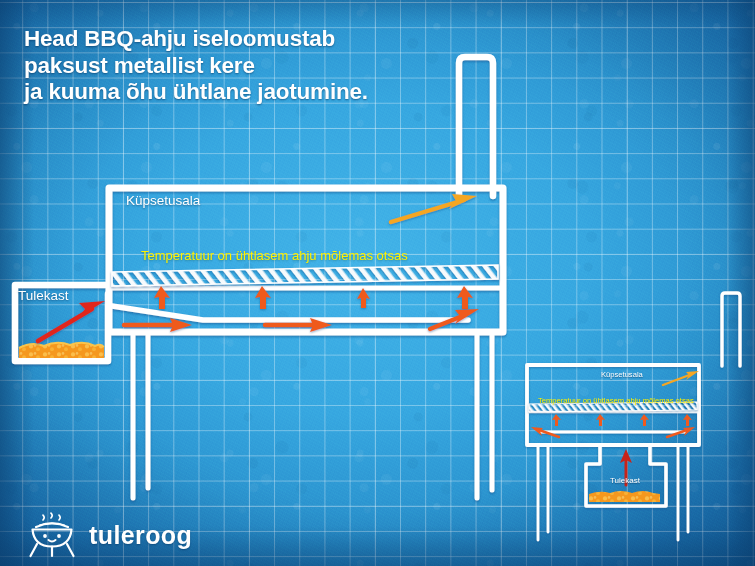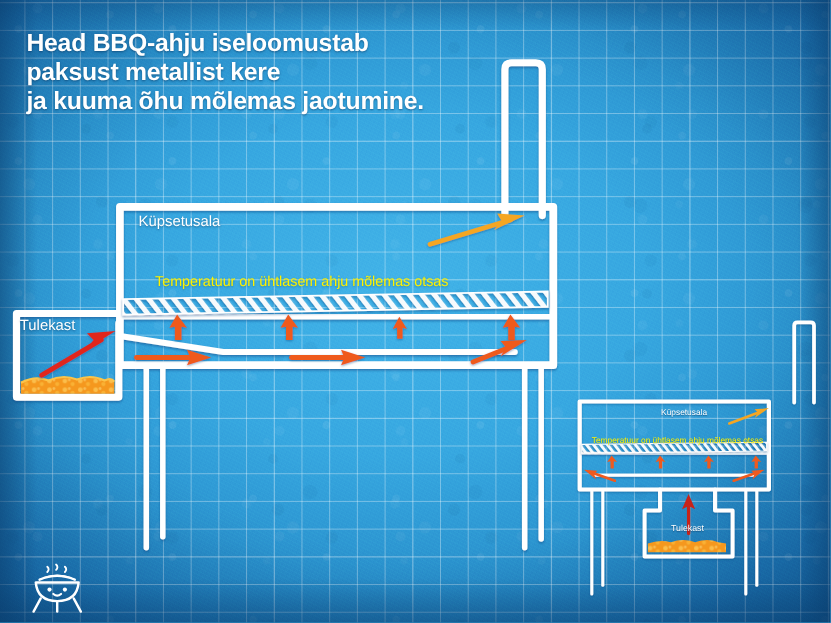--- a/index.html
+++ b/index.html
@@ -312,21 +312,21 @@
       </g>
       <g>
         <path d="M626 485 L626 459" fill="none" stroke="#c7231a" stroke-width="3" stroke-linecap="round"></path>
         <path d="M626 449 L620 463 L626 460 L632 463 Z" fill="#c7231a"></path>
       </g>
     </g>
   </svg>
 
   <div class="headline">Head BBQ-ahju iseloomustab
 paksust metallist kere
-ja kuuma õhu mõlemas jaotumine.</div>
+ja kuuma õhu ühtlane jaotumine.</div>
 
   <div class="lbl lbl-cook-main">Küpsetusala</div>
   <div class="lbl lbl-temp-main">Temperatuur on ühtlasem ahju mõlemas otsas</div>
   <div class="lbl lbl-fire-main">Tulekast</div>
 
   <div class="lbl lbl-cook-mini">Küpsetusala</div>
   <div class="lbl lbl-temp-mini">Temperatuur on ühtlasem ahju mõlemas otsas</div>
   <div class="lbl lbl-fire-mini">Tulekast</div>
 
   <div class="logo-wrap">
@@ -346,15 +346,16 @@
         <path d="M43 32 L49.5 44"></path>
         <path d="M28 34.5 L28 44"></path>
       </g>
 
       <g fill="#ffffff">
         <circle cx="21" cy="24" r="1.9"></circle>
         <circle cx="35" cy="24" r="1.9"></circle>
       </g>
       <path d="M24.5 28 q3.5 3 7 0" fill="none" stroke="#ffffff" stroke-width="2" stroke-linecap="round"></path>
     </svg>
+    <span class="logo-text">tuleroog</span>
   </div>
 
 </div>
 
 </body></html>

